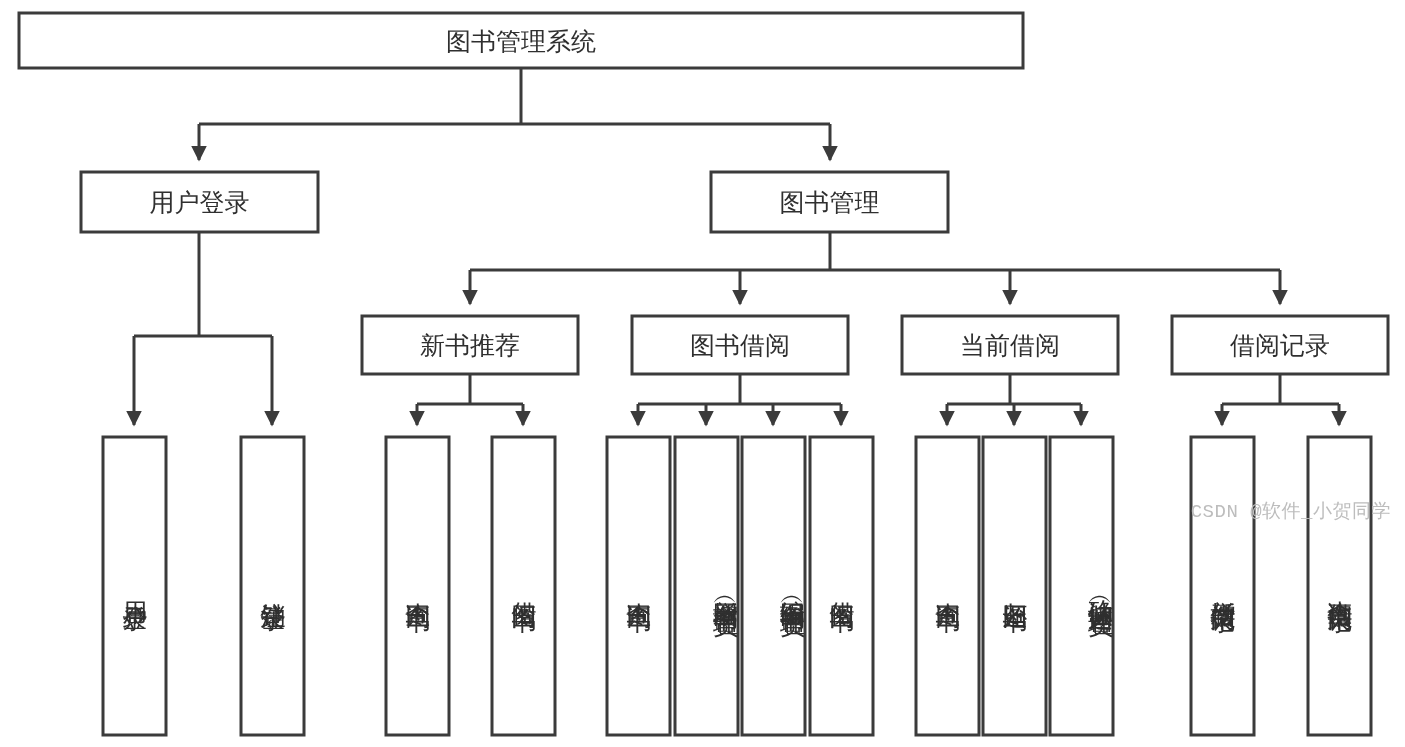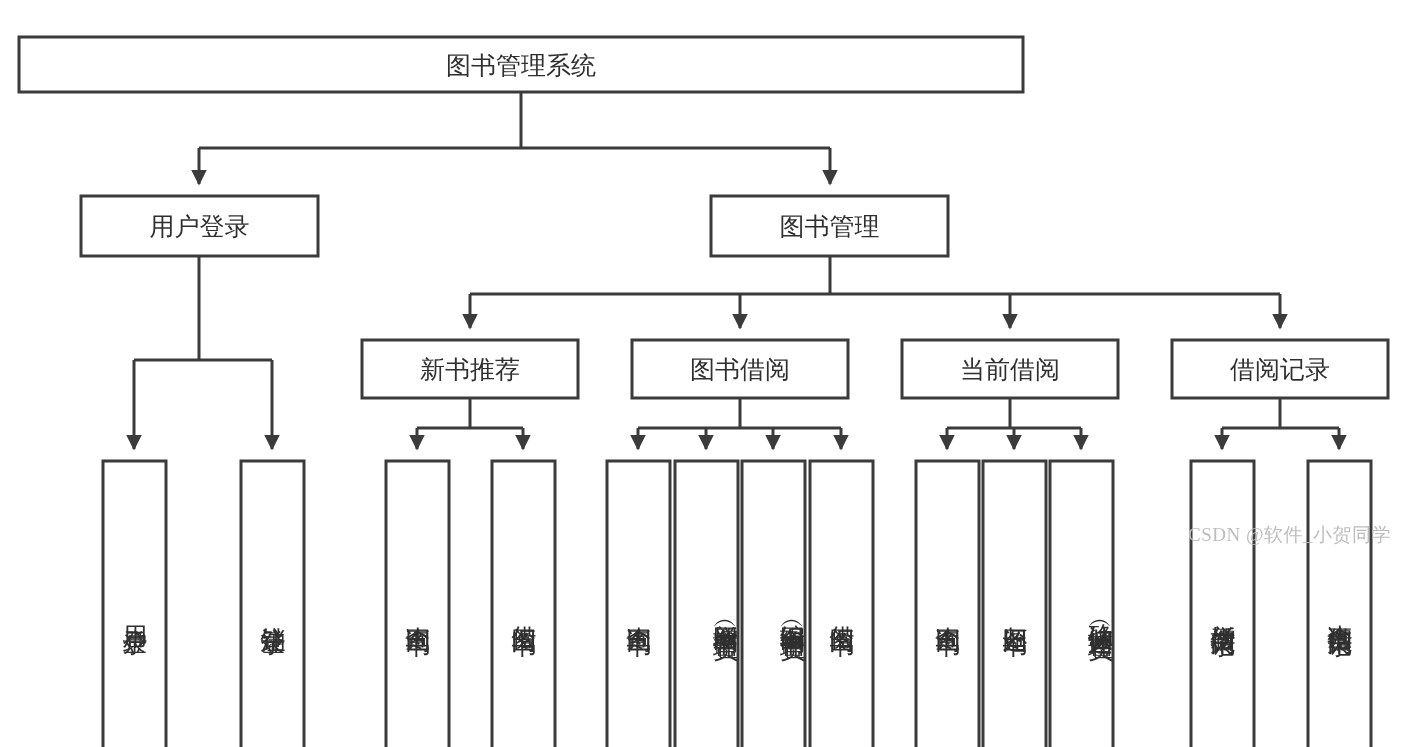--- a/index.html
+++ b/index.html
@@ -11,21 +11,20 @@
     width: 1405px;
     height: 747px;
     overflow: hidden;
     font-family: "DejaVu Sans", "Liberation Sans", sans-serif;
   }
   #diagram-root {
     position: relative;
     width: 1405px;
     height: 530px;
     background: #ffffff;
-    margin-top: 24px;
   }
   svg.diagram-canvas {
     position: absolute;
     top: 0;
     left: 0;
     width: 1405px;
     height: 747px;
     display: block;
   }
   .node-box {
@@ -61,21 +60,21 @@
     white-space: nowrap;
     pointer-events: none;
   }
   .leaf-label.center-v {
     align-items: center;
   }
   .watermark {
     position: absolute;
     right: 14px;
     bottom: 6px;
-    font-family: Liberation Serif, serif;
+    font-family: Liberation Mono, monospace;
     font-size: 19px;
     color: #bdbdbd;
     letter-spacing: 0.5px;
     white-space: nowrap;
   }
 </style>
 </head>
 <body>
 
 <div id="diagram-root">

